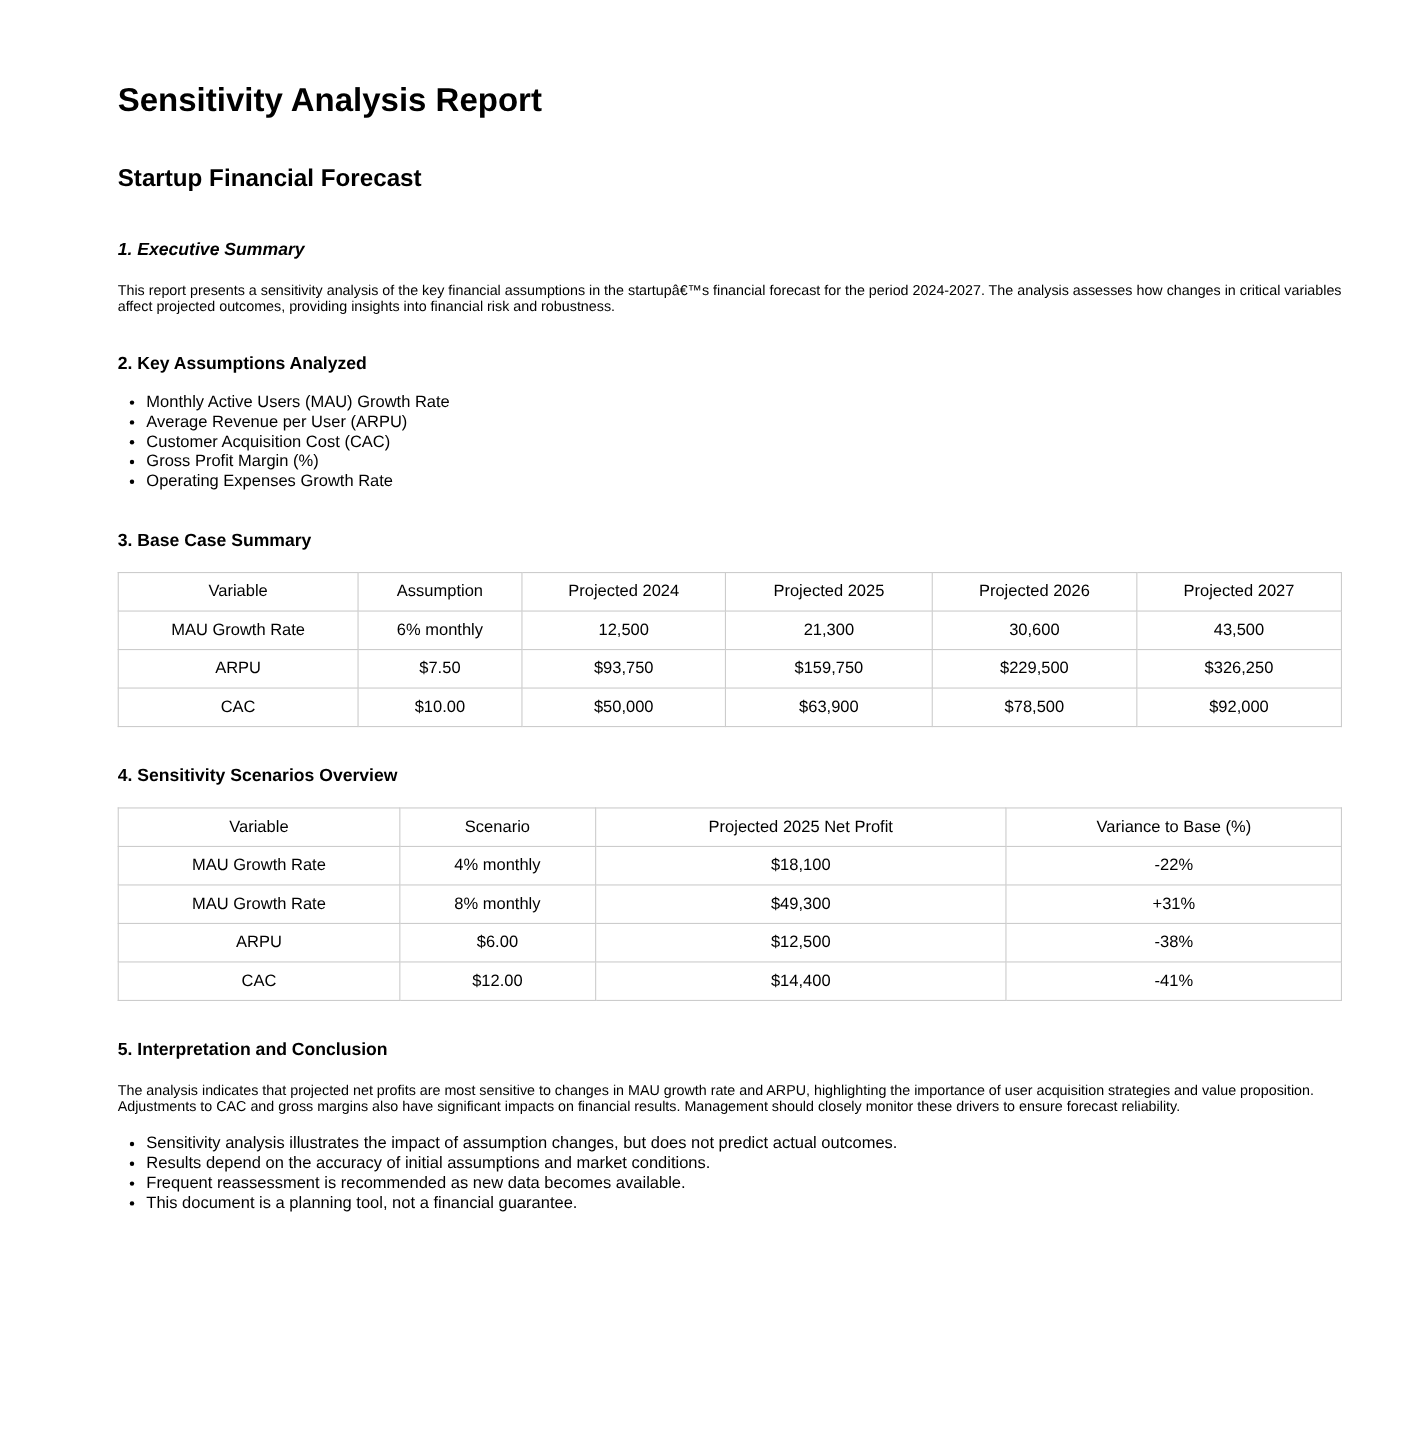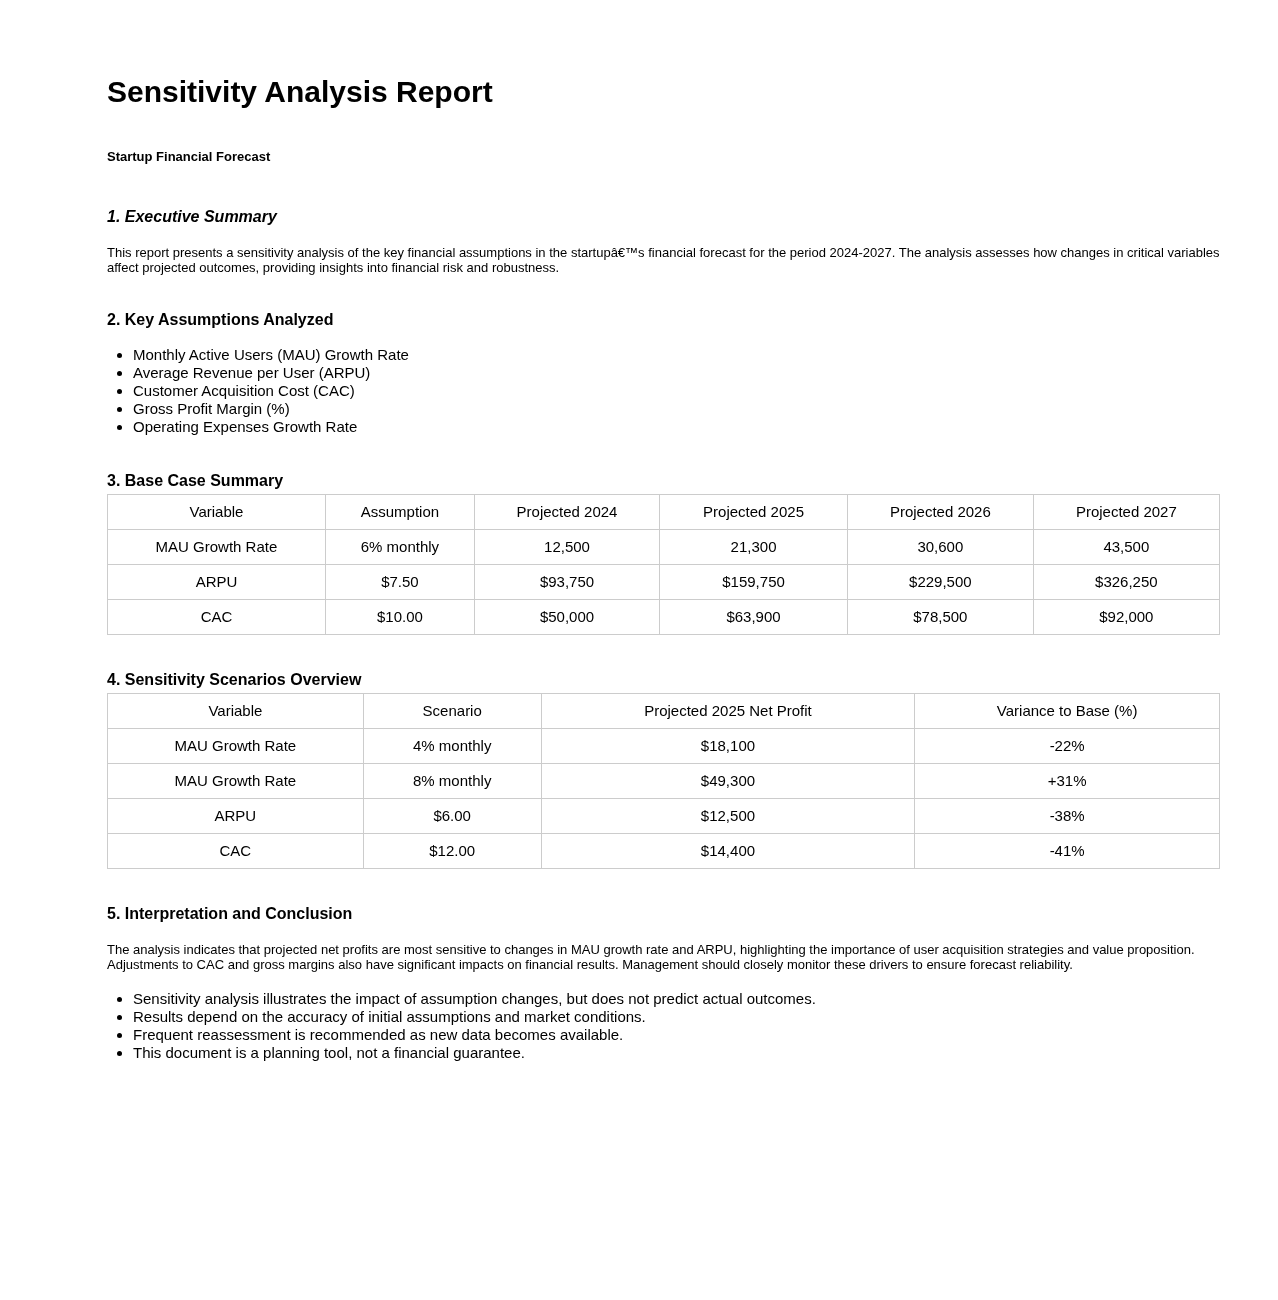--- a/index.html
+++ b/index.html
@@ -17,21 +17,21 @@
   .page {
     padding: 75px 58px 60px 107px;
   }
   h1 {
     font-size: 30px;
     line-height: 1.15;
     margin: 0;
     font-weight: bold;
   }
   h2 {
-    font-size: 13px;
+    font-size: 22px;
     margin: 39px 0 0 0;
     font-weight: bold;
   }
   h3 {
     font-size: 16px;
     margin: 36px 0 0 0;
     font-weight: bold;
   }
   h3.first {
     margin-top: 44px;
@@ -45,21 +45,21 @@
   ul {
     margin: 17px 0 0 0;
     padding-left: 26px;
     font-size: 15px;
     line-height: 1.2;
   }
   ul li { margin: 0; }
   table {
     border-collapse: collapse;
     width: 100%;
-    margin-top: 4px;
+    margin-top: 19px;
     table-layout: fixed;
   }
   th, td {
     border: 1px solid #cccccc;
     font-size: 15px;
     font-weight: normal;
     text-align: center;
     padding: 8px 6px;
     line-height: 1.2;
     overflow: hidden;

